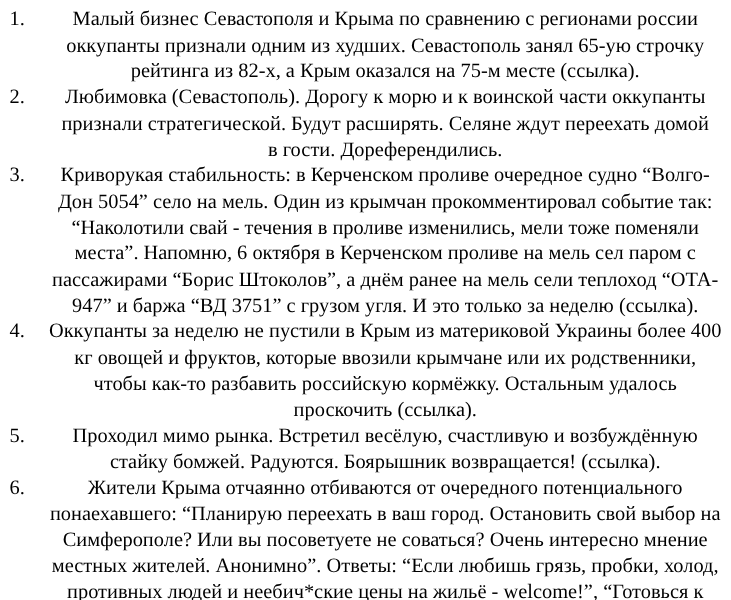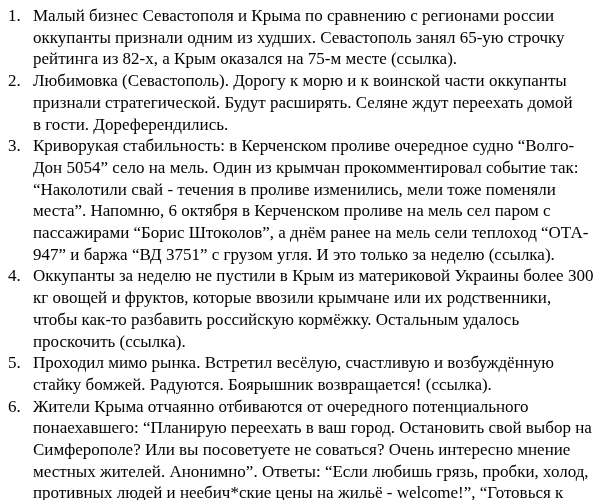--- a/index.html
+++ b/index.html
@@ -28,20 +28,21 @@
     margin: 0;
   }
   .item-number {
     flex: 0 0 25px;
     width: 25px;
     white-space: pre;
   }
   .item-text {
     flex: 1 1 auto;
     white-space: pre;
+    text-align: center;
   }
 </style>
 </head>
 <body>
 
 <div class="page">
   <div class="list">
 
     <div class="list-item">
       <div class="item-number">1.</div>
@@ -62,21 +63,21 @@
       <div class="item-text">Криворукая стабильность: в Керченском проливе очередное судно “Волго-
 Дон 5054” село на мель. Один из крымчан прокомментировал событие так:
 “Наколотили свай - течения в проливе изменились, мели тоже поменяли
 места”. Напомню, 6 октября в Керченском проливе на мель сел паром с
 пассажирами “Борис Штоколов”, а днём ранее на мель сели теплоход “ОТА-
 947” и баржа “ВД 3751” с грузом угля. И это только за неделю (ссылка).</div>
     </div>
 
     <div class="list-item">
       <div class="item-number">4.</div>
-      <div class="item-text">Оккупанты за неделю не пустили в Крым из материковой Украины более 300
+      <div class="item-text">Оккупанты за неделю не пустили в Крым из материковой Украины более 400
 кг овощей и фруктов, которые ввозили крымчане или их родственники,
 чтобы как-то разбавить российскую кормёжку. Остальным удалось
 проскочить (ссылка).</div>
     </div>
 
     <div class="list-item">
       <div class="item-number">5.</div>
       <div class="item-text">Проходил мимо рынка. Встретил весёлую, счастливую и возбуждённую
 стайку бомжей. Радуются. Боярышник возвращается! (ссылка).</div>
     </div>

